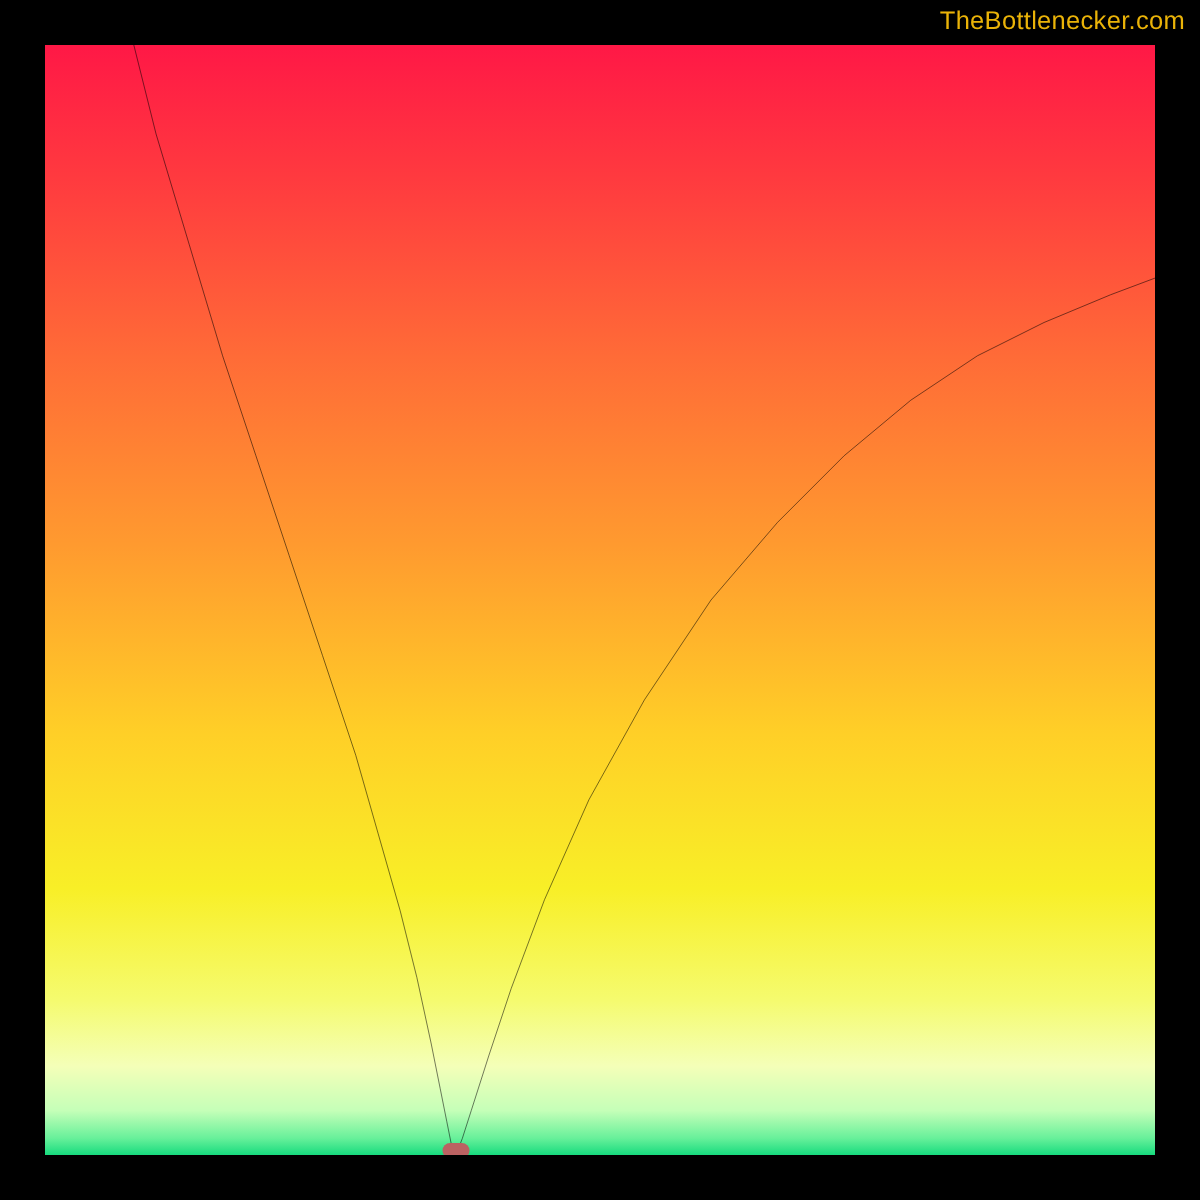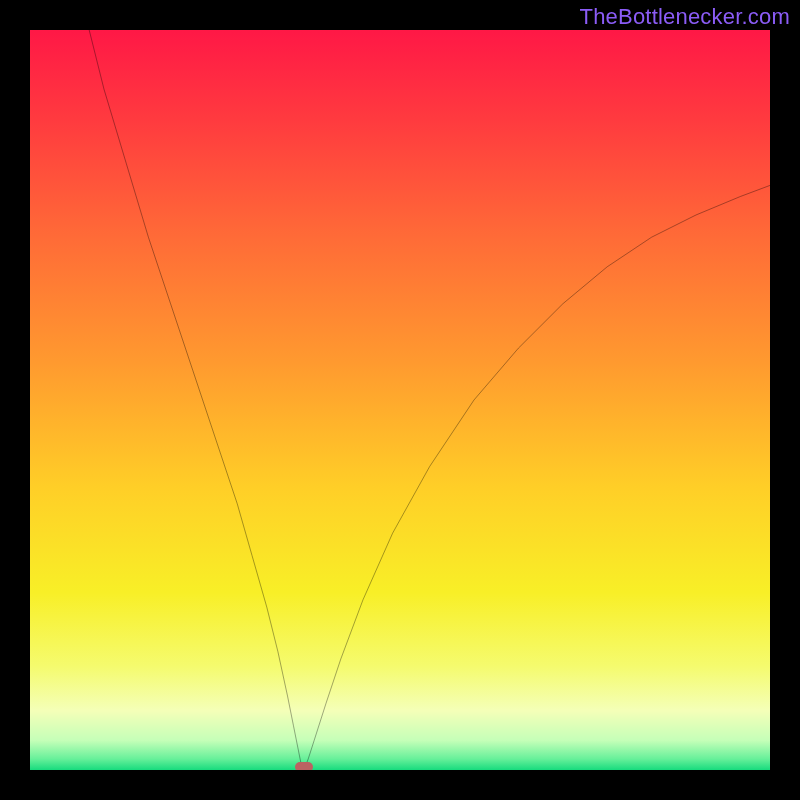--- a/index.html
+++ b/index.html
@@ -41,22 +41,22 @@
     width: 18px;
     height: 10px;
     border-radius: 5px;
     background: #bb6262;
     transform: translate(-50%, -50%);
   }
   .watermark {
     position: absolute;
     top: 4px;
     right: 10px;
-    color: #8b5cf6;
-    font-size: 22px;
+    color: #eab308;
+    font-size: 17px;
     letter-spacing: 0.2px;
     font-weight: 500;
     user-select: none;
   }
 </style>
 </head>
 <body>
 
 <div class="frame">
 

